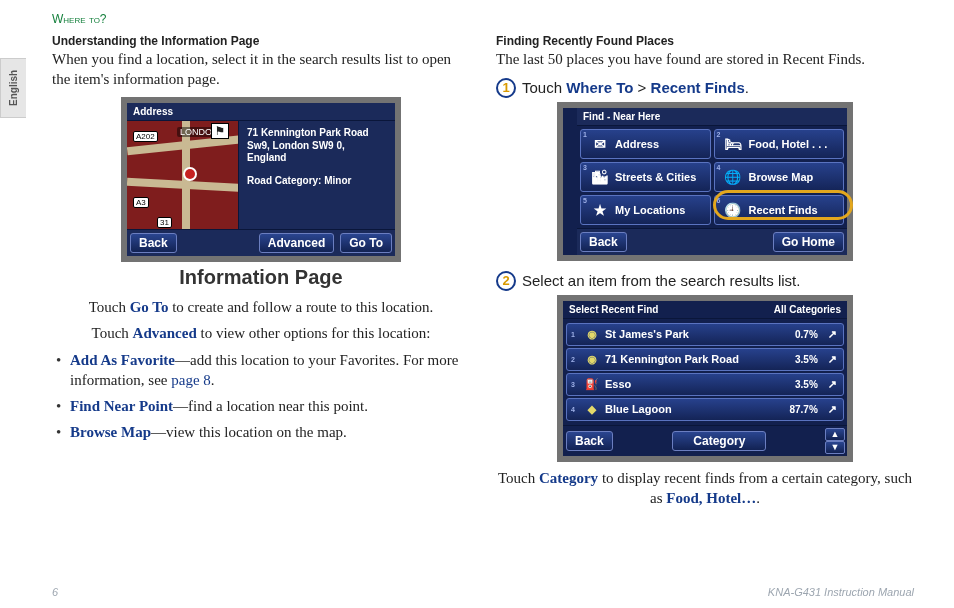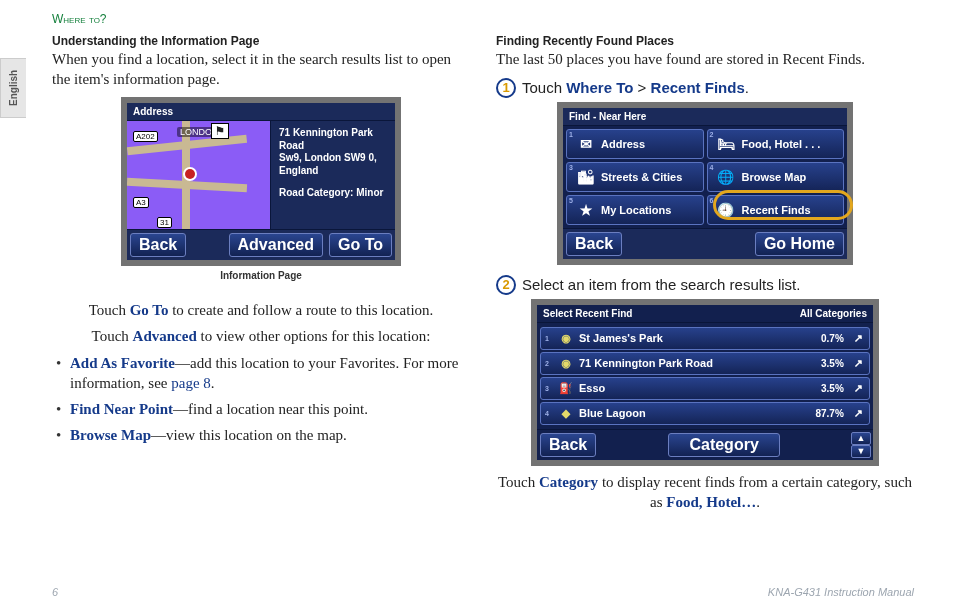--- a/index.html
+++ b/index.html
@@ -64,23 +64,23 @@
     font-size: 15px;
     line-height: 1.35;
     margin: 6px 0;
     text-align: center;
   }
   .link { color: #153a8a; font-weight: bold; }
   .page-link { color: #153a8a; }
   .caption {
     font-family: Arial, sans-serif;
     font-weight: bold;
-    font-size: 10px;
+    font-size: 20px;
     text-align: center;
-    margin: 4px 0 19px;
+    margin: 4px 0 8px;
     color: #333;
   }
   ul.opts { list-style: none; padding-left: 18px; }
   ul.opts li {
     font-size: 15px;
     line-height: 1.35;
     margin: 6px 0;
     position: relative;
   }
   ul.opts li::before {
@@ -126,22 +126,22 @@
     font-weight: bold;
     font-size: 10px;
     padding: 3px 6px;
     border-bottom: 1px solid #0a163a;
   }
   .shot1-body {
     display: flex;
     height: 108px;
   }
   .map-pane {
-    width: 144px;
-    background: #8b5cf6;
+    width: 112px;
+    background: #7f1d1d;
     position: relative;
     overflow: hidden;
     border-right: 1px solid #0a163a;
   }
   .road { position:absolute; background:#c9b993; }
   .r1 { left:0; top:20px; width:120px; height:8px; transform: rotate(-6deg); }
   .r2 { left:0; top:60px; width:120px; height:8px; transform: rotate(3deg); }
   .r3 { left:55px; top:0; width:8px; height:108px; }
   .shield {
     position:absolute;
@@ -194,32 +194,32 @@
     background:#1b2a5a;
   }
   .shot-bottom {
     display:flex;
     background:#1b2a5a;
     border-top:1px solid #0a163a;
   }
   .shot-btn {
     font-family:Arial,sans-serif;
     font-weight:bold;
-    font-size:16px;
+    font-size:12px;
     color:#fff;
     background:linear-gradient(#2a4590,#122253);
     border:1px solid #6b7ec0;
     border-radius:3px;
     padding:2px 8px;
     margin:3px;
   }
   .grow { flex:1; }
 
   
-  .shot2 { width: 296px; background:#12204e; }
+  .shot2 { width: 296px; background:#12204e;padding-left:14px; }
   .grid {
     display:grid;
     grid-template-columns:1fr 1fr;
     gap:3px;
     padding:3px;
     background:#12204e;
   }
   .tile {
     position:relative;
     display:flex;
@@ -248,21 +248,21 @@
     font-size:14px;
   }
   .highlight-ring {
     position:absolute;
     border:3px solid #e3a71e;
     border-radius:18px;
     pointer-events:none;
   }
 
   
-  .shot3 { width:348px; background:#a3a3a3; }
+  .shot3 { width:296px; background:#a3a3a3; }
   .shot3-head {
     display:flex;
     justify-content:space-between;
     font-family:Arial,sans-serif;
     font-weight:bold;
     font-size:10px;
     color:#fff;
     padding:3px 6px;
     background:#12204e;
     border-bottom:1px solid #0a163a;

